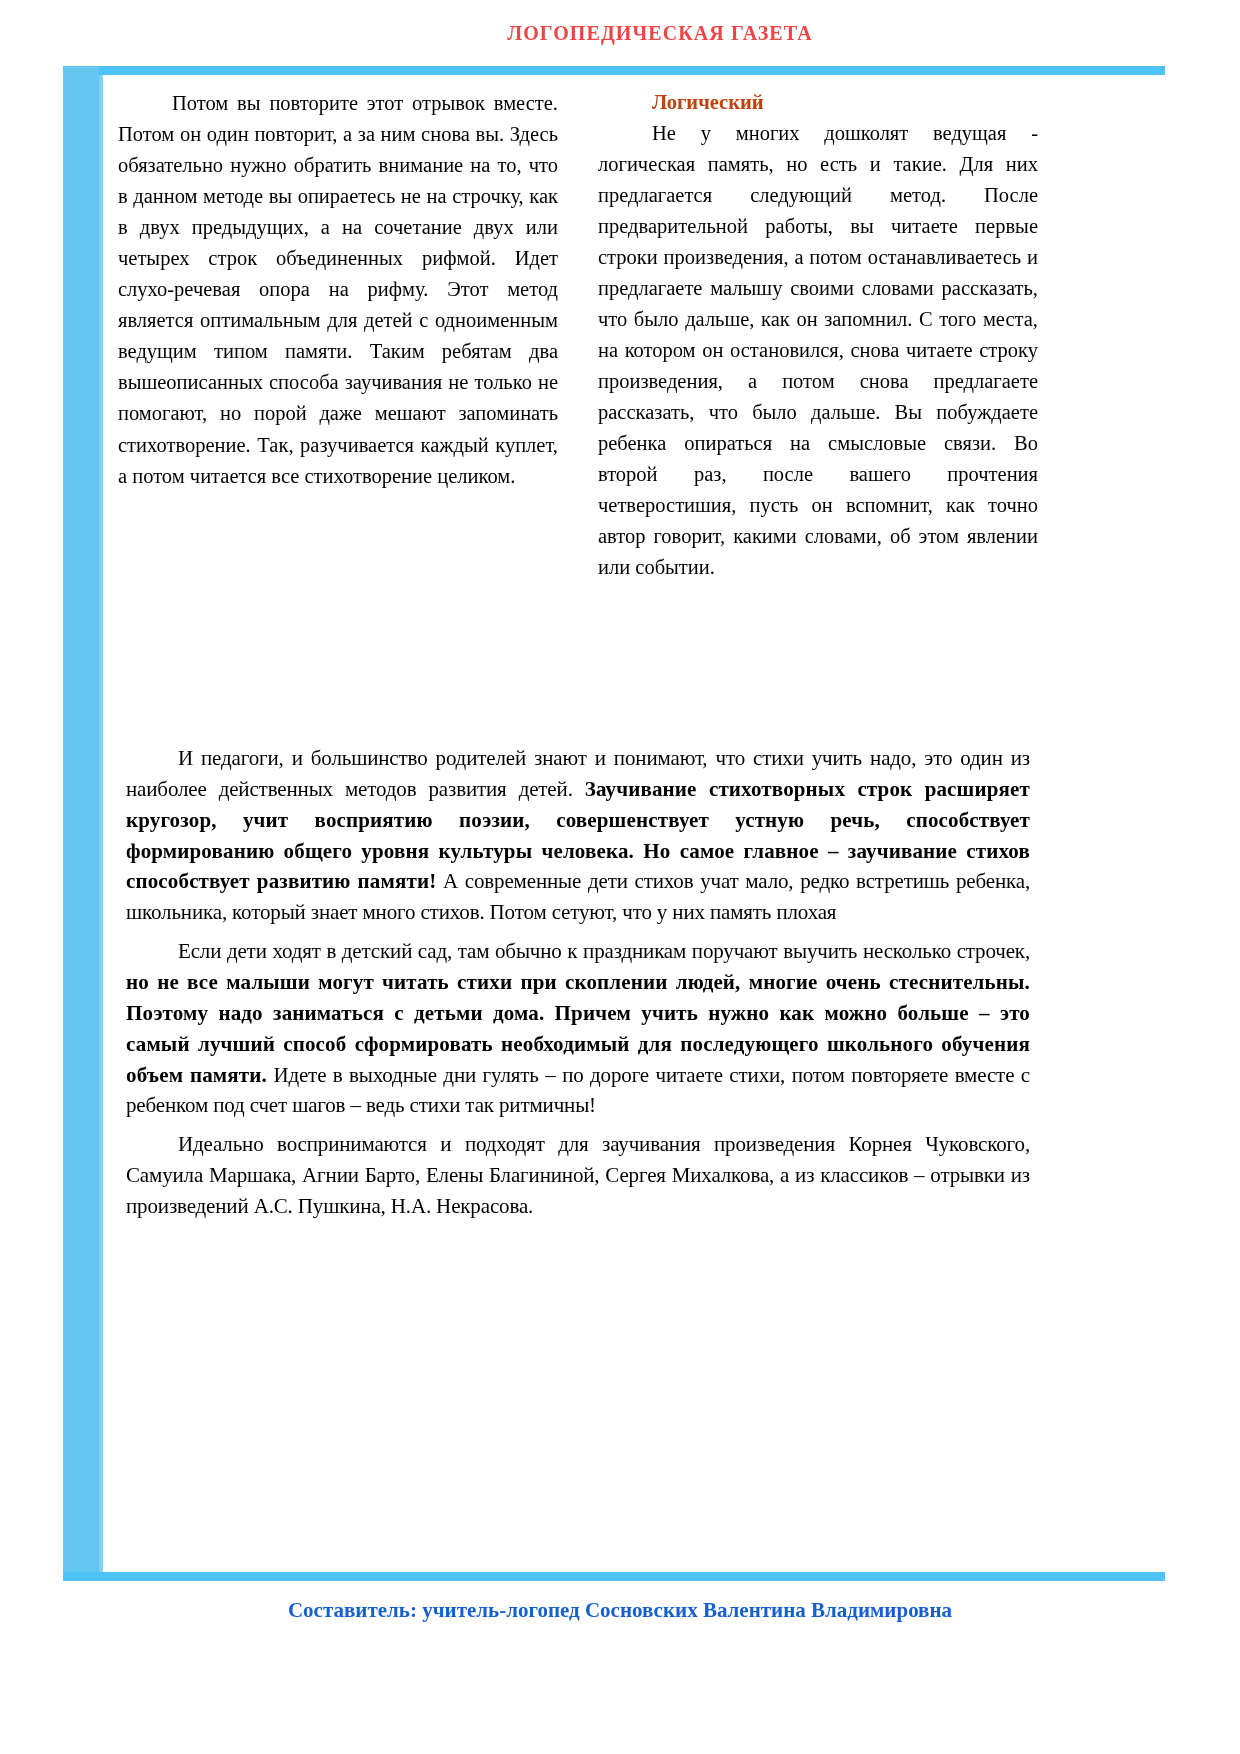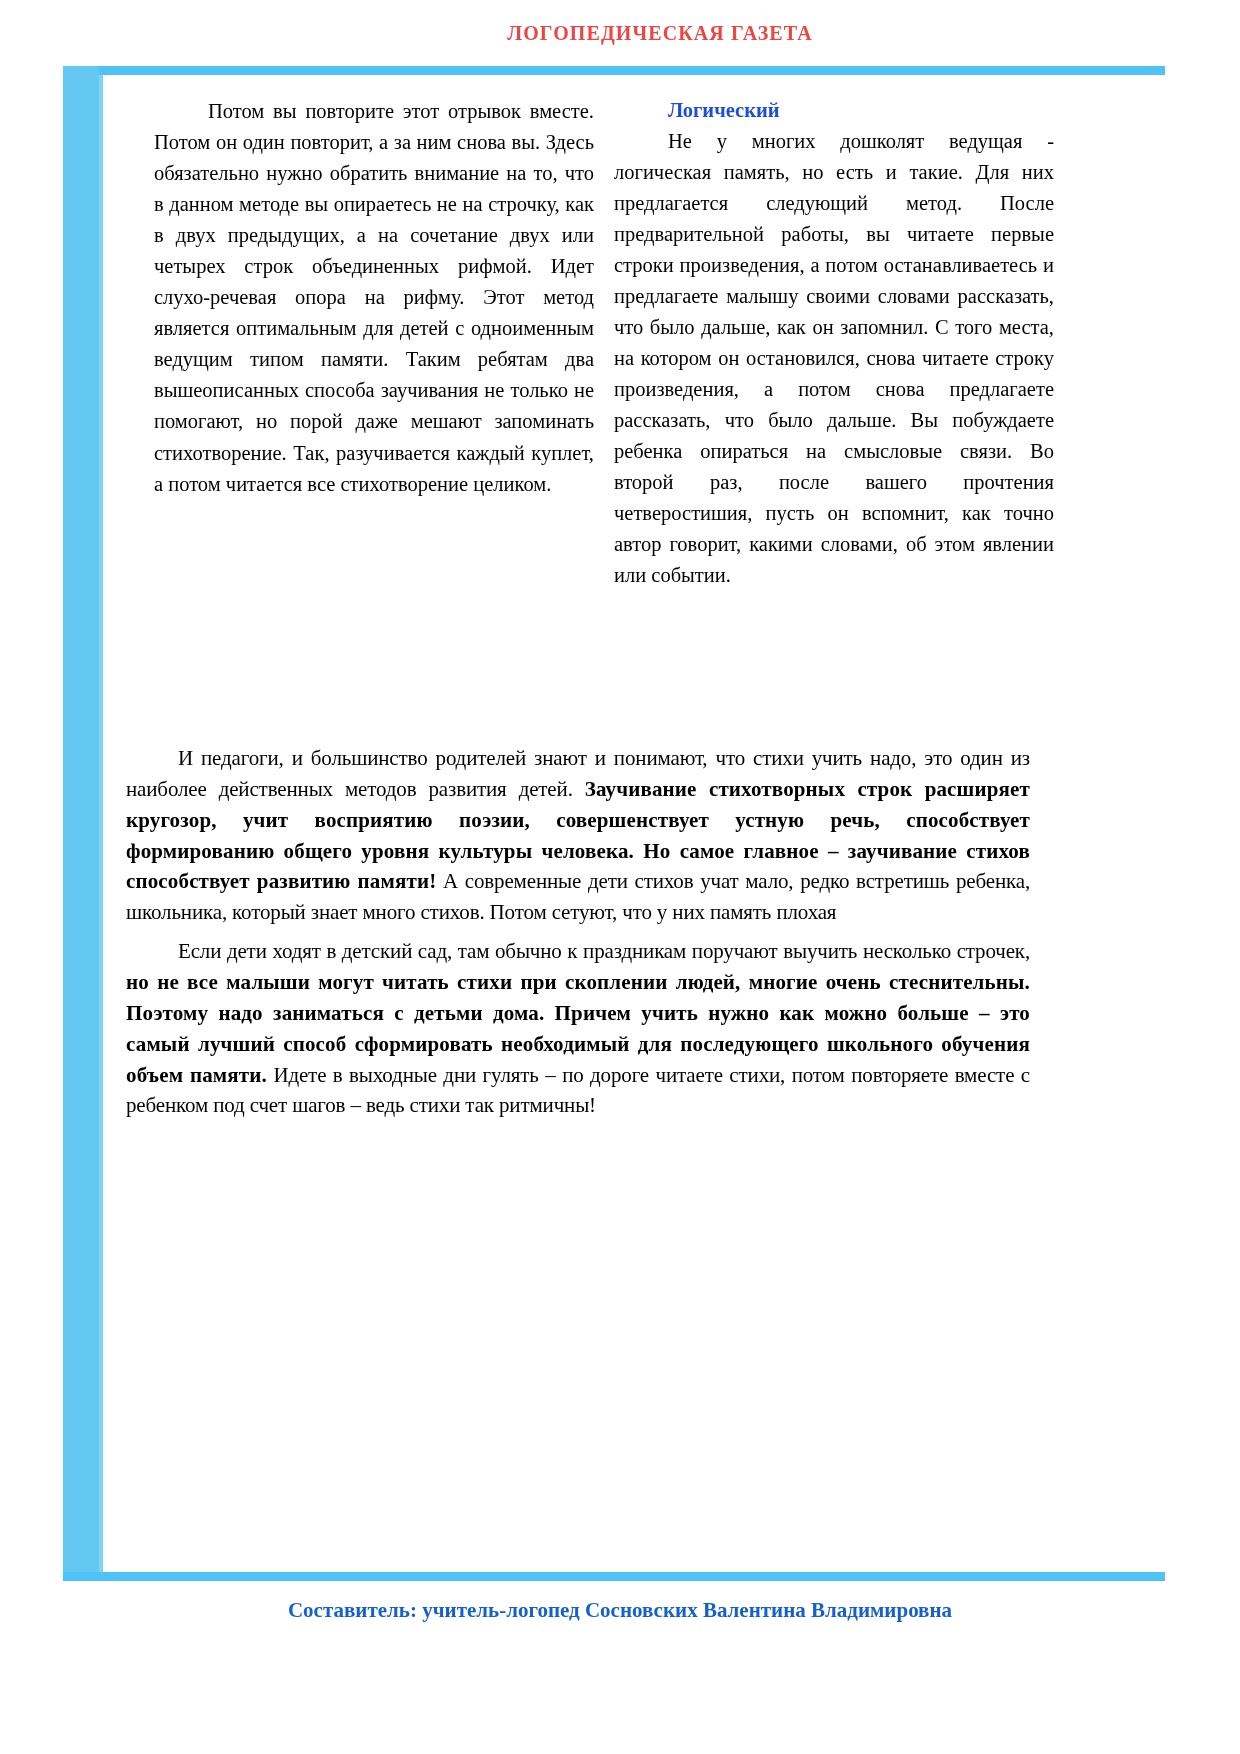--- a/index.html
+++ b/index.html
@@ -56,43 +56,42 @@
     top: 75px;
     left: 99px;
     width: 4px;
     height: 1505px;
     background: #7fd3f5;
   }
 
   
   .cols {
     position: absolute;
-    top: 96px;
+    top: 88px;
     left: 118px;
     width: 920px;
     height: 600px;
     display: flex;
-    gap: 20px;
-    margin-left: 36px;
+    gap: 40px;
   }
   .col {
     width: 440px;
   }
   .col p {
     margin: 0;
     text-align: justify;
     text-justify: inter-word;
     font-size: 20.5px;
     line-height: 1.515;
     text-indent: 54px;
     hyphens: manual;
   }
   .subhead {
     margin: 0 0 1px 0;
-    color: #1d4ed8;
+    color: #c2410c;
     font-weight: bold;
     font-size: 20.5px;
     line-height: 1.4;
     text-indent: 54px;
   }
 
   
   .body-wide {
     position: absolute;
     top: 735px;
@@ -168,20 +167,21 @@
     </div>
 
   </div>
 
   <div class="body-wide">
 
     <p class="tight"><span>И педагоги, и большинство родителей знают и понимают, что стихи учить надо, это один из наиболее действенных методов развития детей. </span><b>Заучивание стихотворных строк расширяет кругозор, учит восприятию поэзии, совершенствует устную речь, способствует формированию общего уровня культуры человека. Но самое главное – заучивание стихов способствует развитию памяти!</b><span> А современные дети стихов учат мало, редко встретишь ребенка, школьника, который знает много стихов. Потом сетуют, что у них память плохая</span></p>
 
     <p class="tight"><span>Если дети ходят в детский сад, там обычно к праздникам поручают выучить несколько строчек, </span><b>но не все малыши могут читать стихи при скоплении людей, многие очень стеснительны. Поэтому надо заниматься с детьми дома. Причем учить нужно как можно больше – это самый лучший способ сформировать необходимый для последующего школьного обучения объем памяти.</b><span> Идете в выходные дни гулять – по дороге читаете стихи, потом повторяете вместе с ребенком под счет шагов – ведь стихи так ритмичны!</span></p>
 
+    <p class="tight">Идеально воспринимаются и подходят для заучивания произведения Корнея Чуковского, Самуила Маршака, Агнии Барто, Елены Благининой, Сергея Михалкова, а из классиков – отрывки из произведений А.С. Пушкина, Н.А. Некрасова.</p>
 
 
   </div>
 
   <div class="footer-rule"></div>
 
   <div class="footer-text">Составитель: учитель-логопед Сосновских Валентина Владимировна</div>
 
 </div>
 

